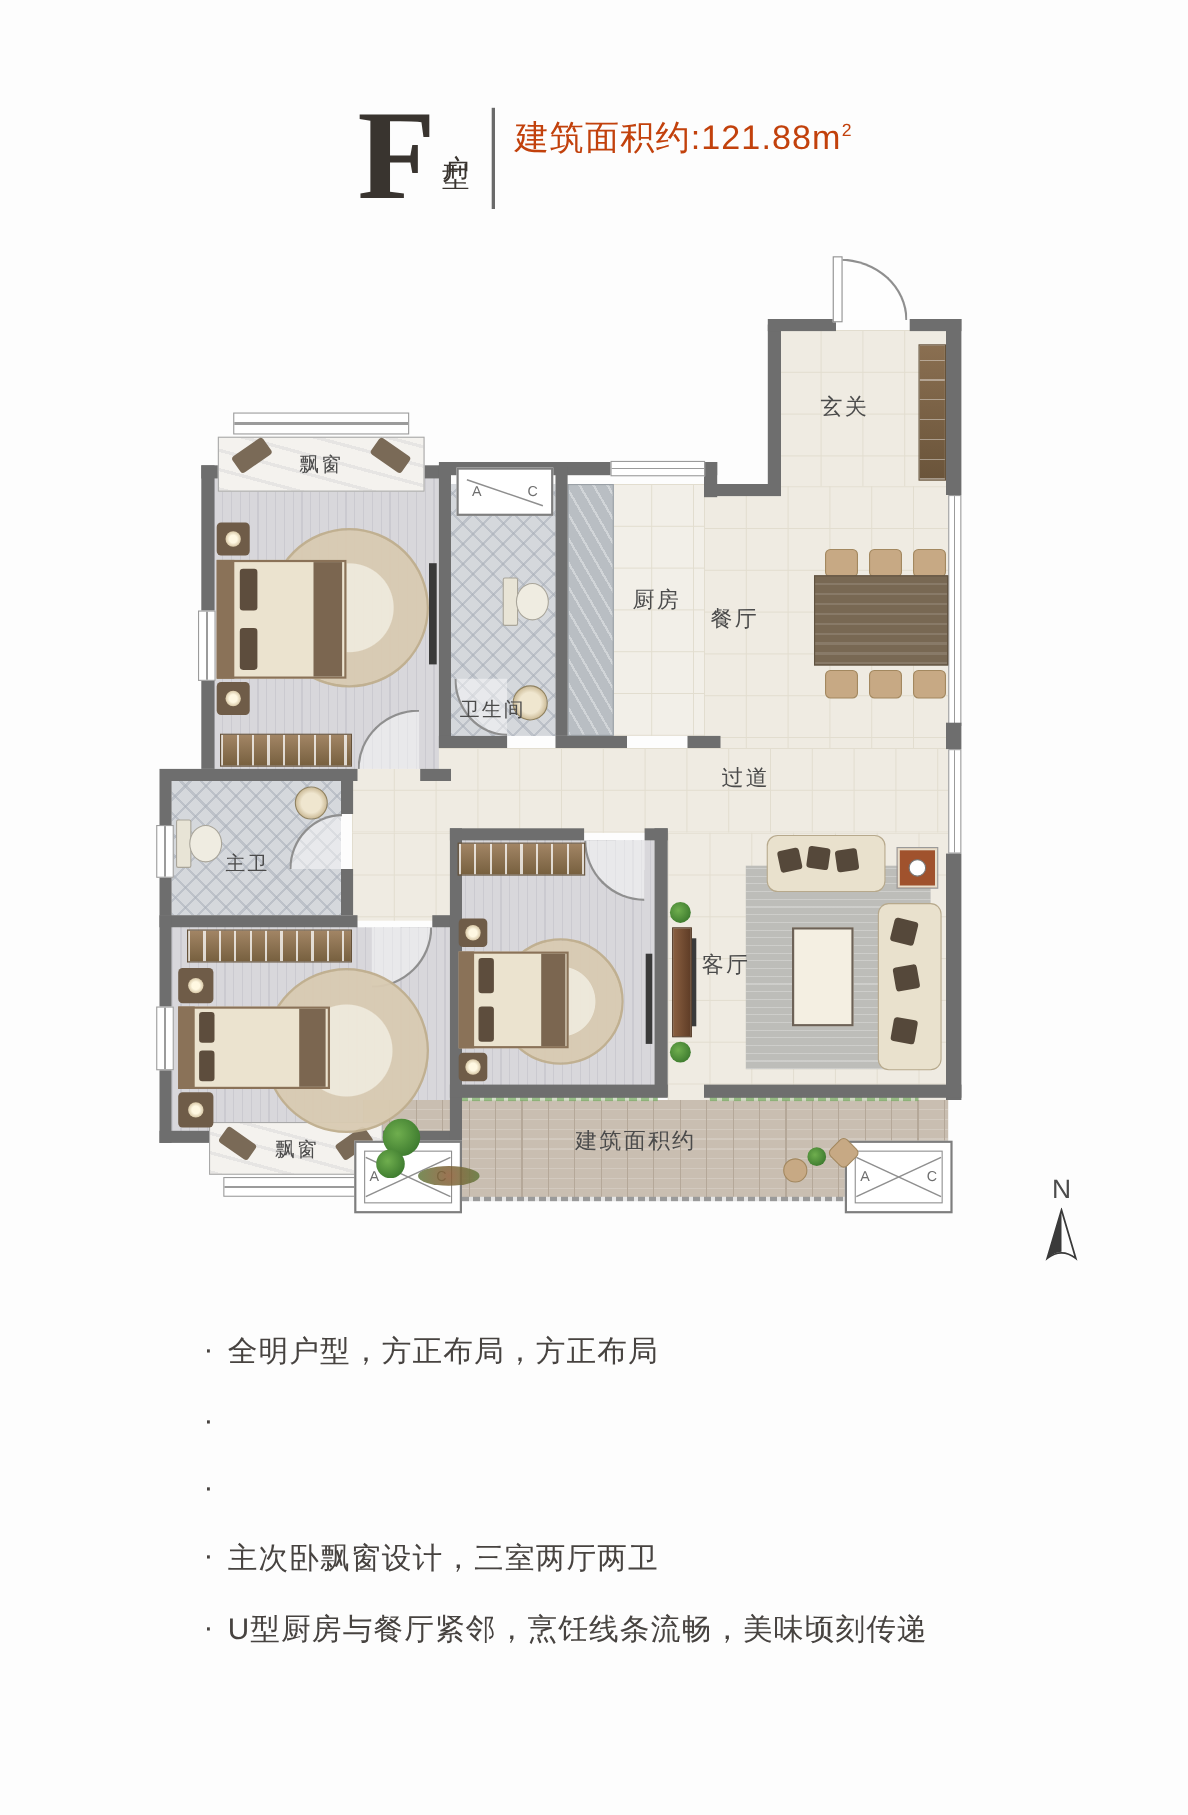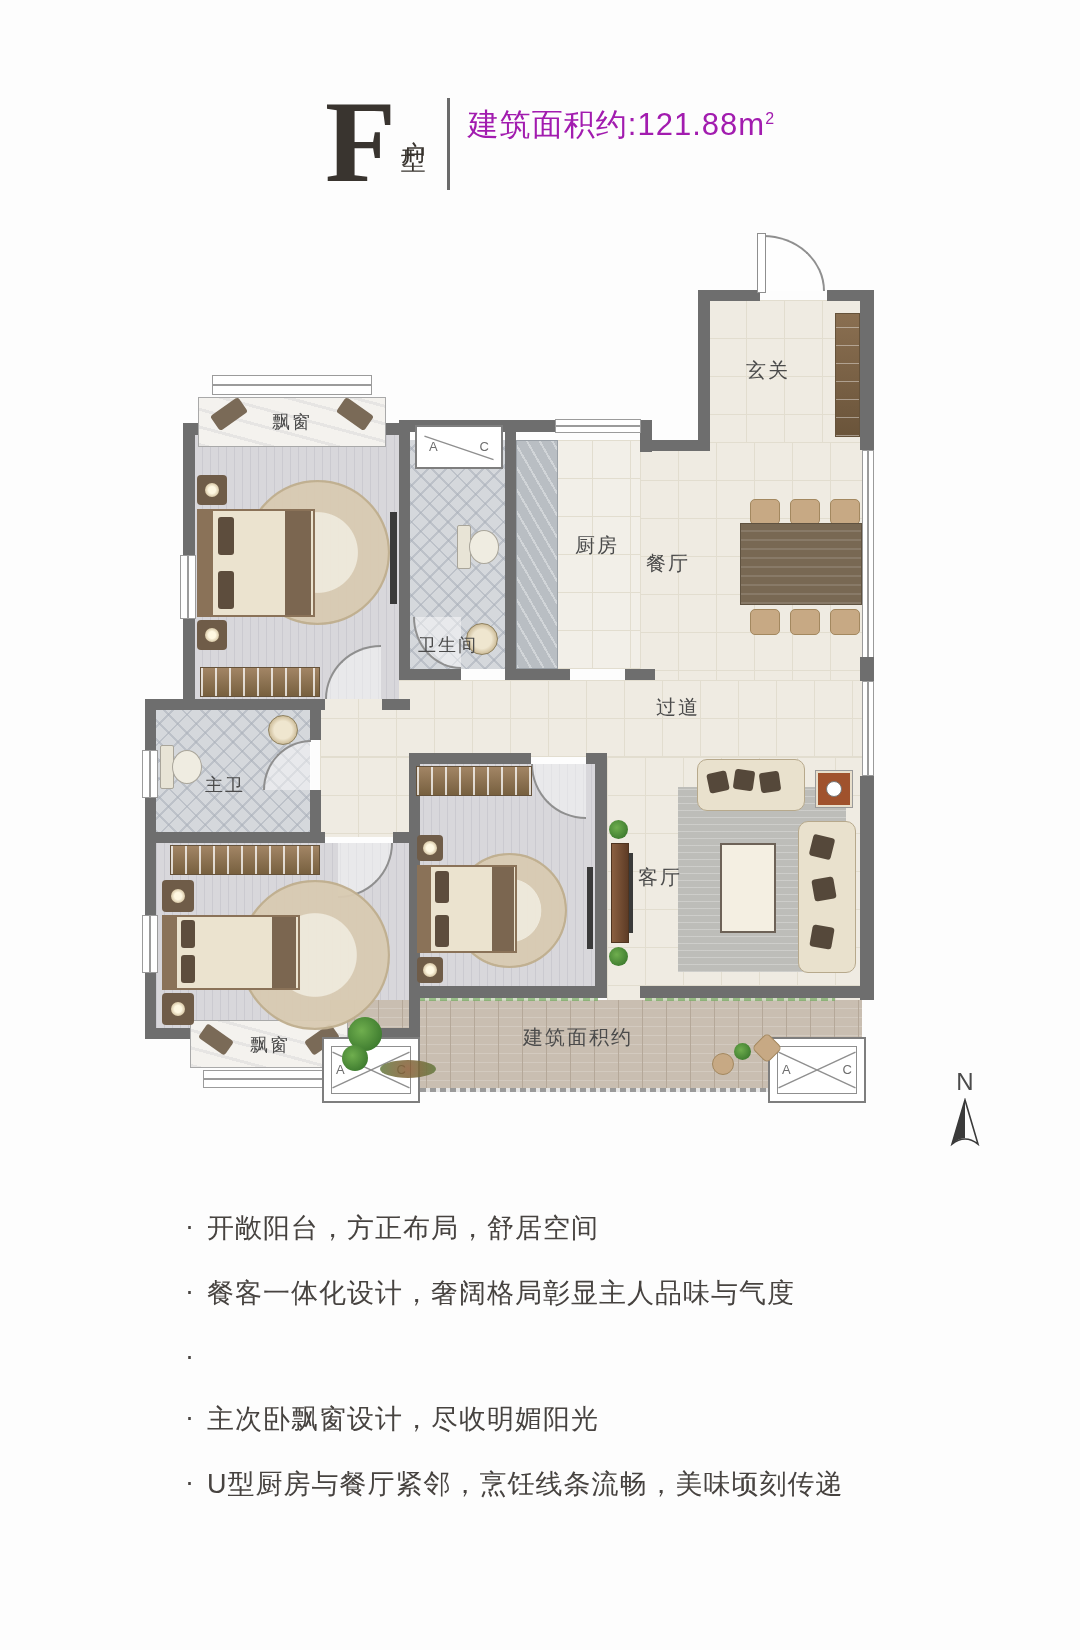--- a/index.html
+++ b/index.html
@@ -6,21 +6,21 @@
   body{width:1080px;height:1650px;position:relative;background:#fdfdfd;
        font-family:"Liberation Sans",sans-serif;color:#3c3836;overflow:hidden;}
 
   
   #header{position:absolute;left:325px;top:92px;height:110px;display:flex;align-items:flex-start;}
   .f-letter{font-family:"Liberation Serif",serif;font-weight:bold;font-size:116px;line-height:100px;color:#39342f;}
   .f-suffix{writing-mode:vertical-rl;font-size:25px;letter-spacing:8px;margin:28px 0 0 2px;color:#39342f;}
   .hdr-divider{width:3px;height:92px;background:#6a6a6a;margin:6px 18px 0 16px;}
   .hdr-text{padding-top:2px;}
   .hdr-title{font-size:40px;font-weight:bold;letter-spacing:3px;color:#353130;}
-  .hdr-area{font-size:31px;margin-top:10px;color:#a21caf;letter-spacing:1px;}
+  .hdr-area{font-size:31px;margin-top:10px;color:#c2410c;letter-spacing:1px;}
   .hdr-area sup{font-size:16px;}
 
   
   #plan{position:absolute;left:100px;top:225px;width:880px;height:910px;}
   #plan *{position:absolute;box-sizing:border-box;}
   .wall{background:#6e6e6e;}
   .floor-tile{background-color:#efebe2;
     background-image:linear-gradient(#e2ddcf 1px,transparent 1px),linear-gradient(90deg,#e2ddcf 1px,transparent 1px);
     background-size:38px 38px;}
   .floor-stripe{background-color:#d8d7db;
@@ -322,31 +322,30 @@
   <svg width="40" height="52" viewBox="0 0 40 52" style="margin-top:2px;">
     <path d="M20 2 L33 46 Q20 36 7 46 Z" fill="none" stroke="#3a3a3a" stroke-width="1.6"></path>
     <path d="M20 2 L7 46 Q14 40 20 40 Z" fill="#3a3a3a"></path>
   </svg>
 </div>
 
 <div id="analysis">
   <div class="ana-list">
     <div class="ana-item">
         <span class="mark">·</span>
-        <span>开敞阳台，方正布局，舒居空间</span>
-      </div>
-    <div class="ana-item">
-        <span class="mark">·</span>
-        <span>餐客一体化设计，奢阔格局彰显主人品味与气度</span>
-      </div>
-    <div class="ana-item">
-        <span class="mark">·</span>
-      </div>
-    <div class="ana-item">
-        <span class="mark">·</span>
-        <span>主次卧飘窗设计，尽收明媚阳光</span>
+        <span>全明户型，方正布局，方正布局</span>
+      </div>
+    <div class="ana-item">
+        <span class="mark">·</span>
+      </div>
+    <div class="ana-item">
+        <span class="mark">·</span>
+      </div>
+    <div class="ana-item">
+        <span class="mark">·</span>
+        <span>主次卧飘窗设计，三室两厅两卫</span>
       </div>
     <div class="ana-item">
         <span class="mark">·</span>
         <span>U型厨房与餐厅紧邻，烹饪线条流畅，美味顷刻传递</span>
       </div>
   </div>
 </div>
 
 </body></html>

